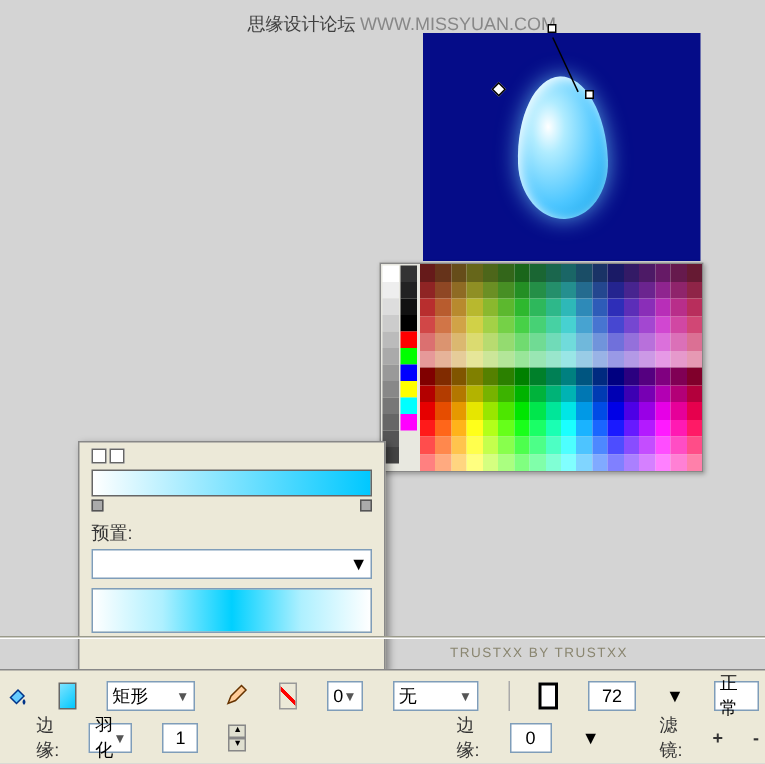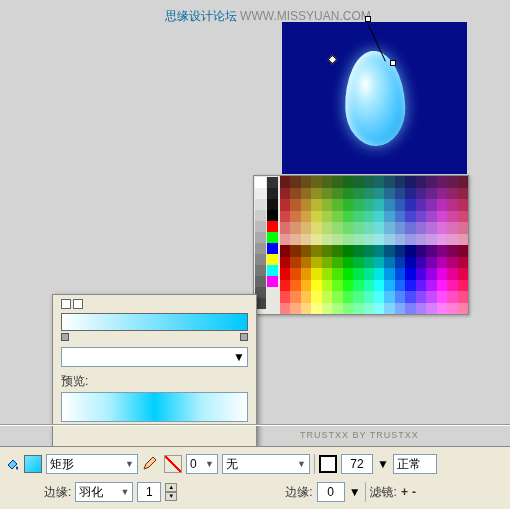--- a/index.html
+++ b/index.html
@@ -1,18 +1,18 @@
 <!DOCTYPE html>
 <html><head>
 <meta charset="utf-8">
 <style>
 * { box-sizing: border-box; margin: 0; padding: 0; font-family: "SimSun", Arial, sans-serif; font-size: 12px; }
 body { background: #d4d4d4; width: 510px; height: 509px; position: relative; overflow: hidden; }
 .watermark { position: absolute; top: 8px; left: 165px; color: #888; font-size: 11px; }
-.watermark .cn { color: #0369a1; }
+.watermark .cn { color: #404040; }
 .canvas { position: absolute; top: 22px; left: 282px; width: 185px; height: 152px; background: #050c88; display: flex; align-items: center; justify-content: center; }
 .drop { width: 60px; height: 95px; background: radial-gradient(ellipse at 35% 35%, #fff 0%, #b0ecff 20%, #4cc6ff 60%, #0b9ce2 100%); border-radius: 50% 50% 50% 50% / 60% 60% 40% 40%; transform: rotate(-2deg); position: relative; box-shadow: 0 0 15px rgba(120,220,255,0.7), inset 2px 2px 8px rgba(255,255,255,0.9); }
 .handle { position: absolute; width: 6px; height: 6px; background: #fff; border: 1px solid #000; }
 .h1 { top: 16px; left: 365px; }
 .h2 { top: 60px; left: 390px; }
 .h-diamond { top: 56px; left: 329px; transform: rotate(45deg); width: 7px; height: 7px; }
 .line { position: absolute; top: 25px; left: 368px; width: 1px; height: 40px; background: #000; transform: rotate(-25deg); transform-origin: top; }
 .colorpanel { position: absolute; top: 175px; left: 253px; width: 216px; background: #e8e8e0; border: 1px solid #888; box-shadow: 1px 1px 3px rgba(0,0,0,0.3); }
 .cp-head { display: flex; align-items: center; height: 24px; padding: 2px 4px; gap: 4px; border-bottom: 1px solid #aaa; background: #f0f0e8; }
 .swatch { width: 48px; height: 16px; background: #11ccff; border: 1px solid #666; }
@@ -30,21 +30,21 @@
 .gp-gradbar { height: 18px; background: linear-gradient(90deg, #fff 0%, #7de3ff 50%, #00c8ff 100%); border: 1px solid #666; margin-bottom: 2px; }
 .gp-stops { display: flex; justify-content: space-between; margin-bottom: 6px; }
 .gp-stop { width: 8px; height: 8px; background: #aaa; border: 1px solid #555; }
 .gp-row { margin-bottom: 6px; }
 .gp-label { color: #333; margin-bottom: 2px; display: block; }
 .gp-select { width: 100%; height: 20px; border: 1px solid #7f9db9; background: #fff; display: flex; align-items: center; justify-content: flex-end; padding: 0 2px; }
 .gp-preview { width: 100%; height: 30px; background: linear-gradient(90deg, #fff 0%, #aef0ff 25%, #00d0ff 50%, #aef0ff 75%, #fff 100%); border: 1px solid #7f9db9; }
 .bline { position: absolute; top: 424px; left: 0; right: 0; height: 2px; background: #9a9a8a; border-bottom: 1px solid #fff; }
 .credit { position: absolute; top: 430px; left: 300px; font-size: 9px; letter-spacing: 1px; color: #8a8670; }
 .toolbar { position: absolute; bottom: 0; left: 0; right: 0; height: 63px; background: #ece9d8; border-top: 1px solid #888; padding: 6px 4px; }
-.tb-row { display: flex; align-items: center; gap: 4px; margin-bottom: 6px; height: 22px; }
+.tb-row { display: flex; align-items: center; gap: 20px; margin-bottom: 6px; height: 22px; }
 .tb-icon { width: 16px; height: 16px; display: inline-flex; align-items: center; justify-content: center; }
 .tb-fillsw { width: 18px; height: 18px; background: linear-gradient(135deg,#7de3ff,#00c8ff); border: 1px solid #666; }
 .tb-select { height: 20px; border: 1px solid #7f9db9; background: #fff; display: flex; align-items: center; padding: 0 3px; }
 .tb-select .dd { margin-left: auto; font-size: 9px; color: #555; }
 .tb-input { height: 20px; width: 32px; border: 1px solid #7f9db9; background: #fff; text-align: center; }
 .tb-lbl { color: #333; }
 .pencil { width: 18px; height: 18px; display: inline-block; }
 .redslash { width: 18px; height: 18px; border: 1px solid #999; background: linear-gradient(45deg, transparent 44%, #f00 44%, #f00 56%, transparent 56%); }
 .vsep { width: 1px; height: 20px; background: #aaa; }
 .stroke-sw { width: 18px; height: 18px; border: 2px solid #000; background: #fff; }
@@ -318,26 +318,26 @@
   <div class="gp-icons">
     <span></span>
     <span></span>
   </div>
   <div class="gp-gradbar"></div>
   <div class="gp-stops">
     <div class="gp-stop"></div>
     <div class="gp-stop"></div>
   </div>
   <div class="gp-row">
+    <span class="gp-label">预置:</span>
     <div class="gp-select">
         <span class="dd">▼</span>
       </div>
   </div>
   <div class="gp-row">
-    <span class="gp-label">预览:</span>
     <div class="gp-preview"></div>
   </div>
 </div>
 
 <div class="bline"></div>
 <div class="credit">TRUSTXX BY TRUSTXX</div>
 
 <div class="toolbar">
   <div class="tb-row">
     <span class="tb-icon">

